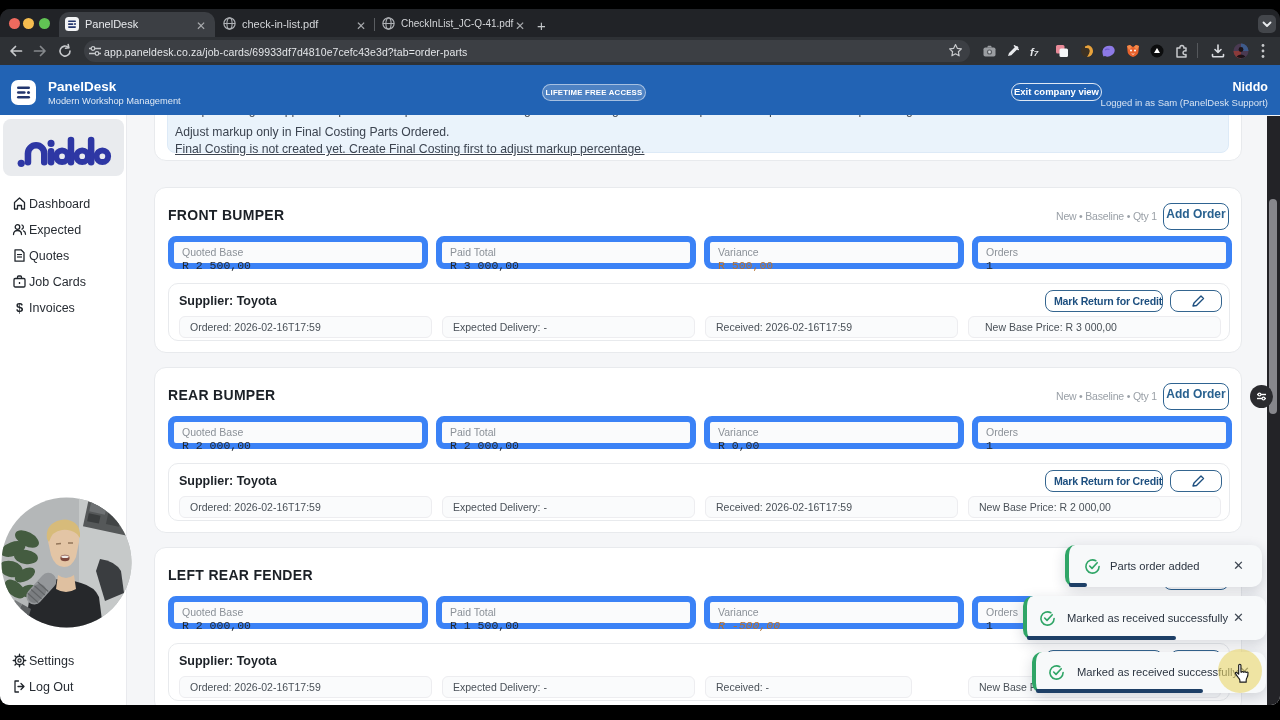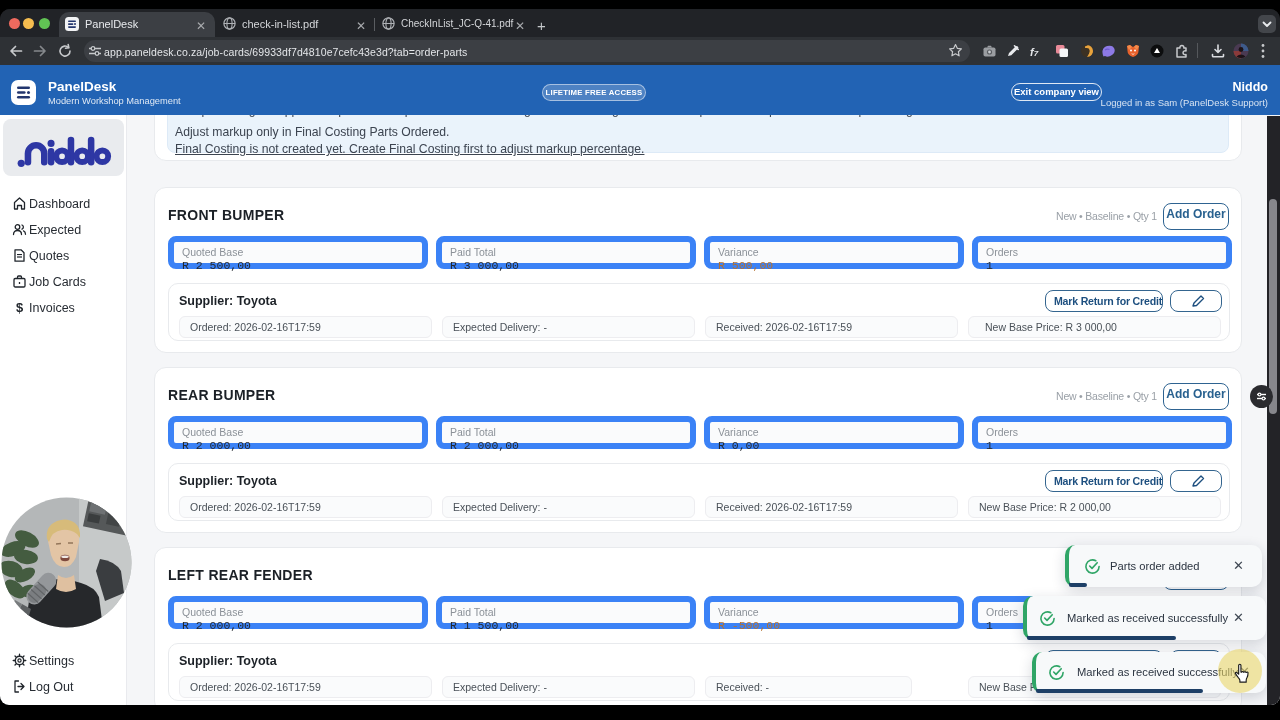--- a/index.html
+++ b/index.html
@@ -261,21 +261,21 @@
         <div class="statbox" style="left:13px;">
             <div class="slabel">Quoted Base</div>
             <div class="sval">R 2 000,00</div>
           </div>
         <div class="statbox" style="left:281px;">
             <div class="slabel">Paid Total</div>
             <div class="sval">R 1 500,00</div>
           </div>
         <div class="statbox" style="left:549px;">
             <div class="slabel">Variance</div>
-            <div class="sval" style="color:#b4702f;">R -500,00</div>
+            <div class="sval" style="color:#b4702f;font-style:italic;">R -500,00</div>
           </div>
         <div class="statbox" style="left:817px;">
             <div class="slabel">Orders</div>
             <div class="sval">1</div>
           </div>
         <div class="supbox">
           <div class="suptxt">Supplier: Toyota</div>
           <div class="mrkbtn">Mark Return for Credit</div>
           <div class="pencilbtn"><svg width="52" height="22" viewBox="0 0 52 22">
                 <path d="M22 15 L23 12 L30 5 L32.5 7.5 L25.5 14.5 Z" fill="none" stroke="#1d4f7f" stroke-width="1.4" stroke-linejoin="round"></path>

